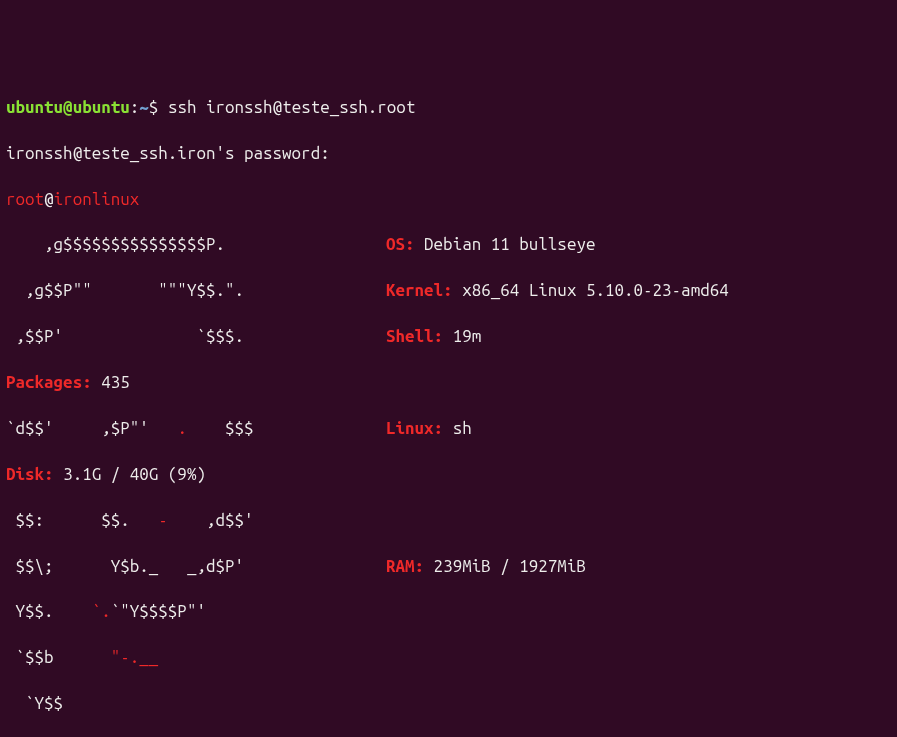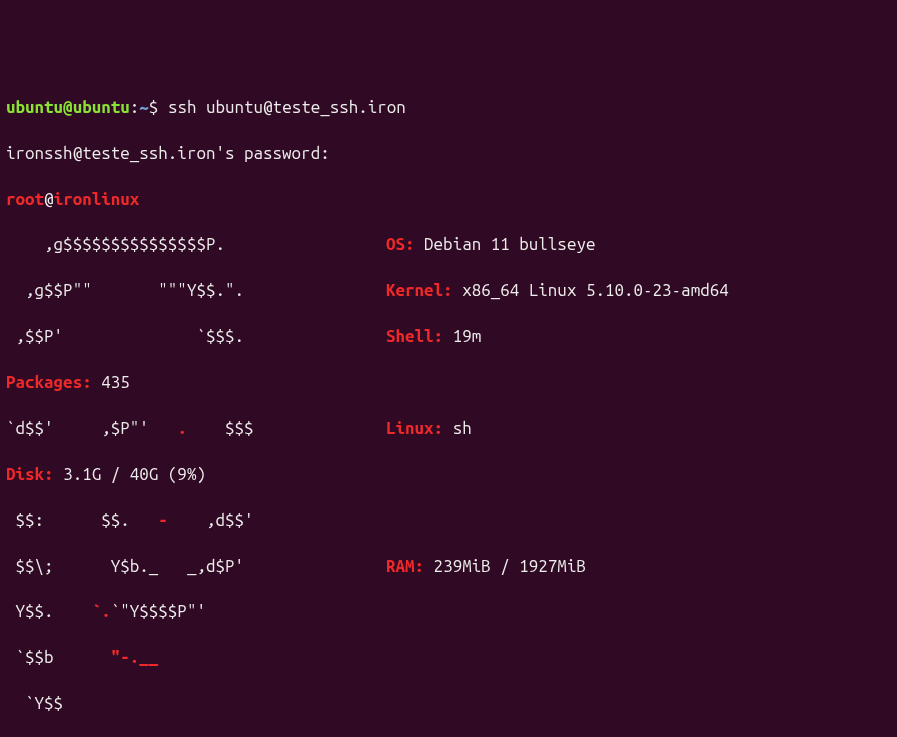--- a/index.html
+++ b/index.html
@@ -15,33 +15,33 @@
       line-height: 1.35;
       padding: 4px 6px;
       width: 897px;
       height: 737px;
       overflow: hidden;
       white-space: pre;
     }
     .green { color: #8ae234; font-weight: bold; }
     .blue { color: #729fcf; font-weight: bold; }
     .white { color: #eeeeec; }
-    .red { color: #ef2929; font-weight: bold; }
+    .red { color: #ef2929; font-weight: normal; }
     .prompt-line { display: block; }
     .info-line { display: flex; }
     .ascii-col { display: inline-block; min-width: 380px; }
     .info-label { color: #ef2929; font-weight: bold; }
     .info-val { color: #eeeeec; }
   </style>
 </head>
 <body>
 
 
 
-<span class="prompt-line"><span class="green">ubuntu@ubuntu</span><span class="white">:</span><span class="blue">~</span><span class="white">$</span><span class="white"> </span><span class="white">ssh ubuntu@teste_ssh.iron</span></span>
+<span class="prompt-line"><span class="green">ubuntu@ubuntu</span><span class="white">:</span><span class="blue">~</span><span class="white">$</span><span class="white"> </span><span class="white">ssh ironssh@teste_ssh.root</span></span>
 <span class="prompt-line white">ironssh@teste_ssh.iron's password:</span>
 <div class="info-line"><span><span class="red">root</span><span class="white">@</span><span class="red">ironlinux</span></span></div>
 <div class="info-line"><span class="ascii-col white">    ,g$$$$$$$$$$$$$$$P.       </span><span><span class="info-label">OS:</span><span class="info-val"> Debian 11 bullseye</span></span></div>
 <div class="info-line"><span class="ascii-col white">  ,g$$P""       """Y$$.".     </span><span><span class="info-label">Kernel:</span><span class="info-val"> x86_64 Linux 5.10.0-23-amd64</span></span></div>
 <div class="info-line"><span class="ascii-col white"> ,$$P'              `$$$.     </span><span><span class="info-label">Shell:</span><span class="info-val"> 19m</span></span></div>
 <div class="info-line"><span><span class="info-label">Packages:</span><span class="info-val"> 435</span></span></div>
 <div class="info-line"><span class="ascii-col"><span class="white">`d$$'     ,$P"'   </span><span class="red">.</span><span class="white">    $$$    </span></span><span><span class="info-label">Linux:</span><span class="info-val"> sh</span></span></div>
 <div class="info-line"><span><span class="info-label">Disk:</span><span class="info-val"> 3.1G / 40G (9%)</span></span></div>
 <div class="info-line"><span class="ascii-col"><span class="white"> $$:      $$.   </span><span class="red">-</span><span class="white">    ,d$$'    </span></span></div>
 <div class="info-line"><span class="ascii-col white"> $$\;      Y$b._   _,d$P'     </span><span><span class="info-label">RAM:</span><span class="info-val"> 239MiB / 1927MiB</span></span></div>

